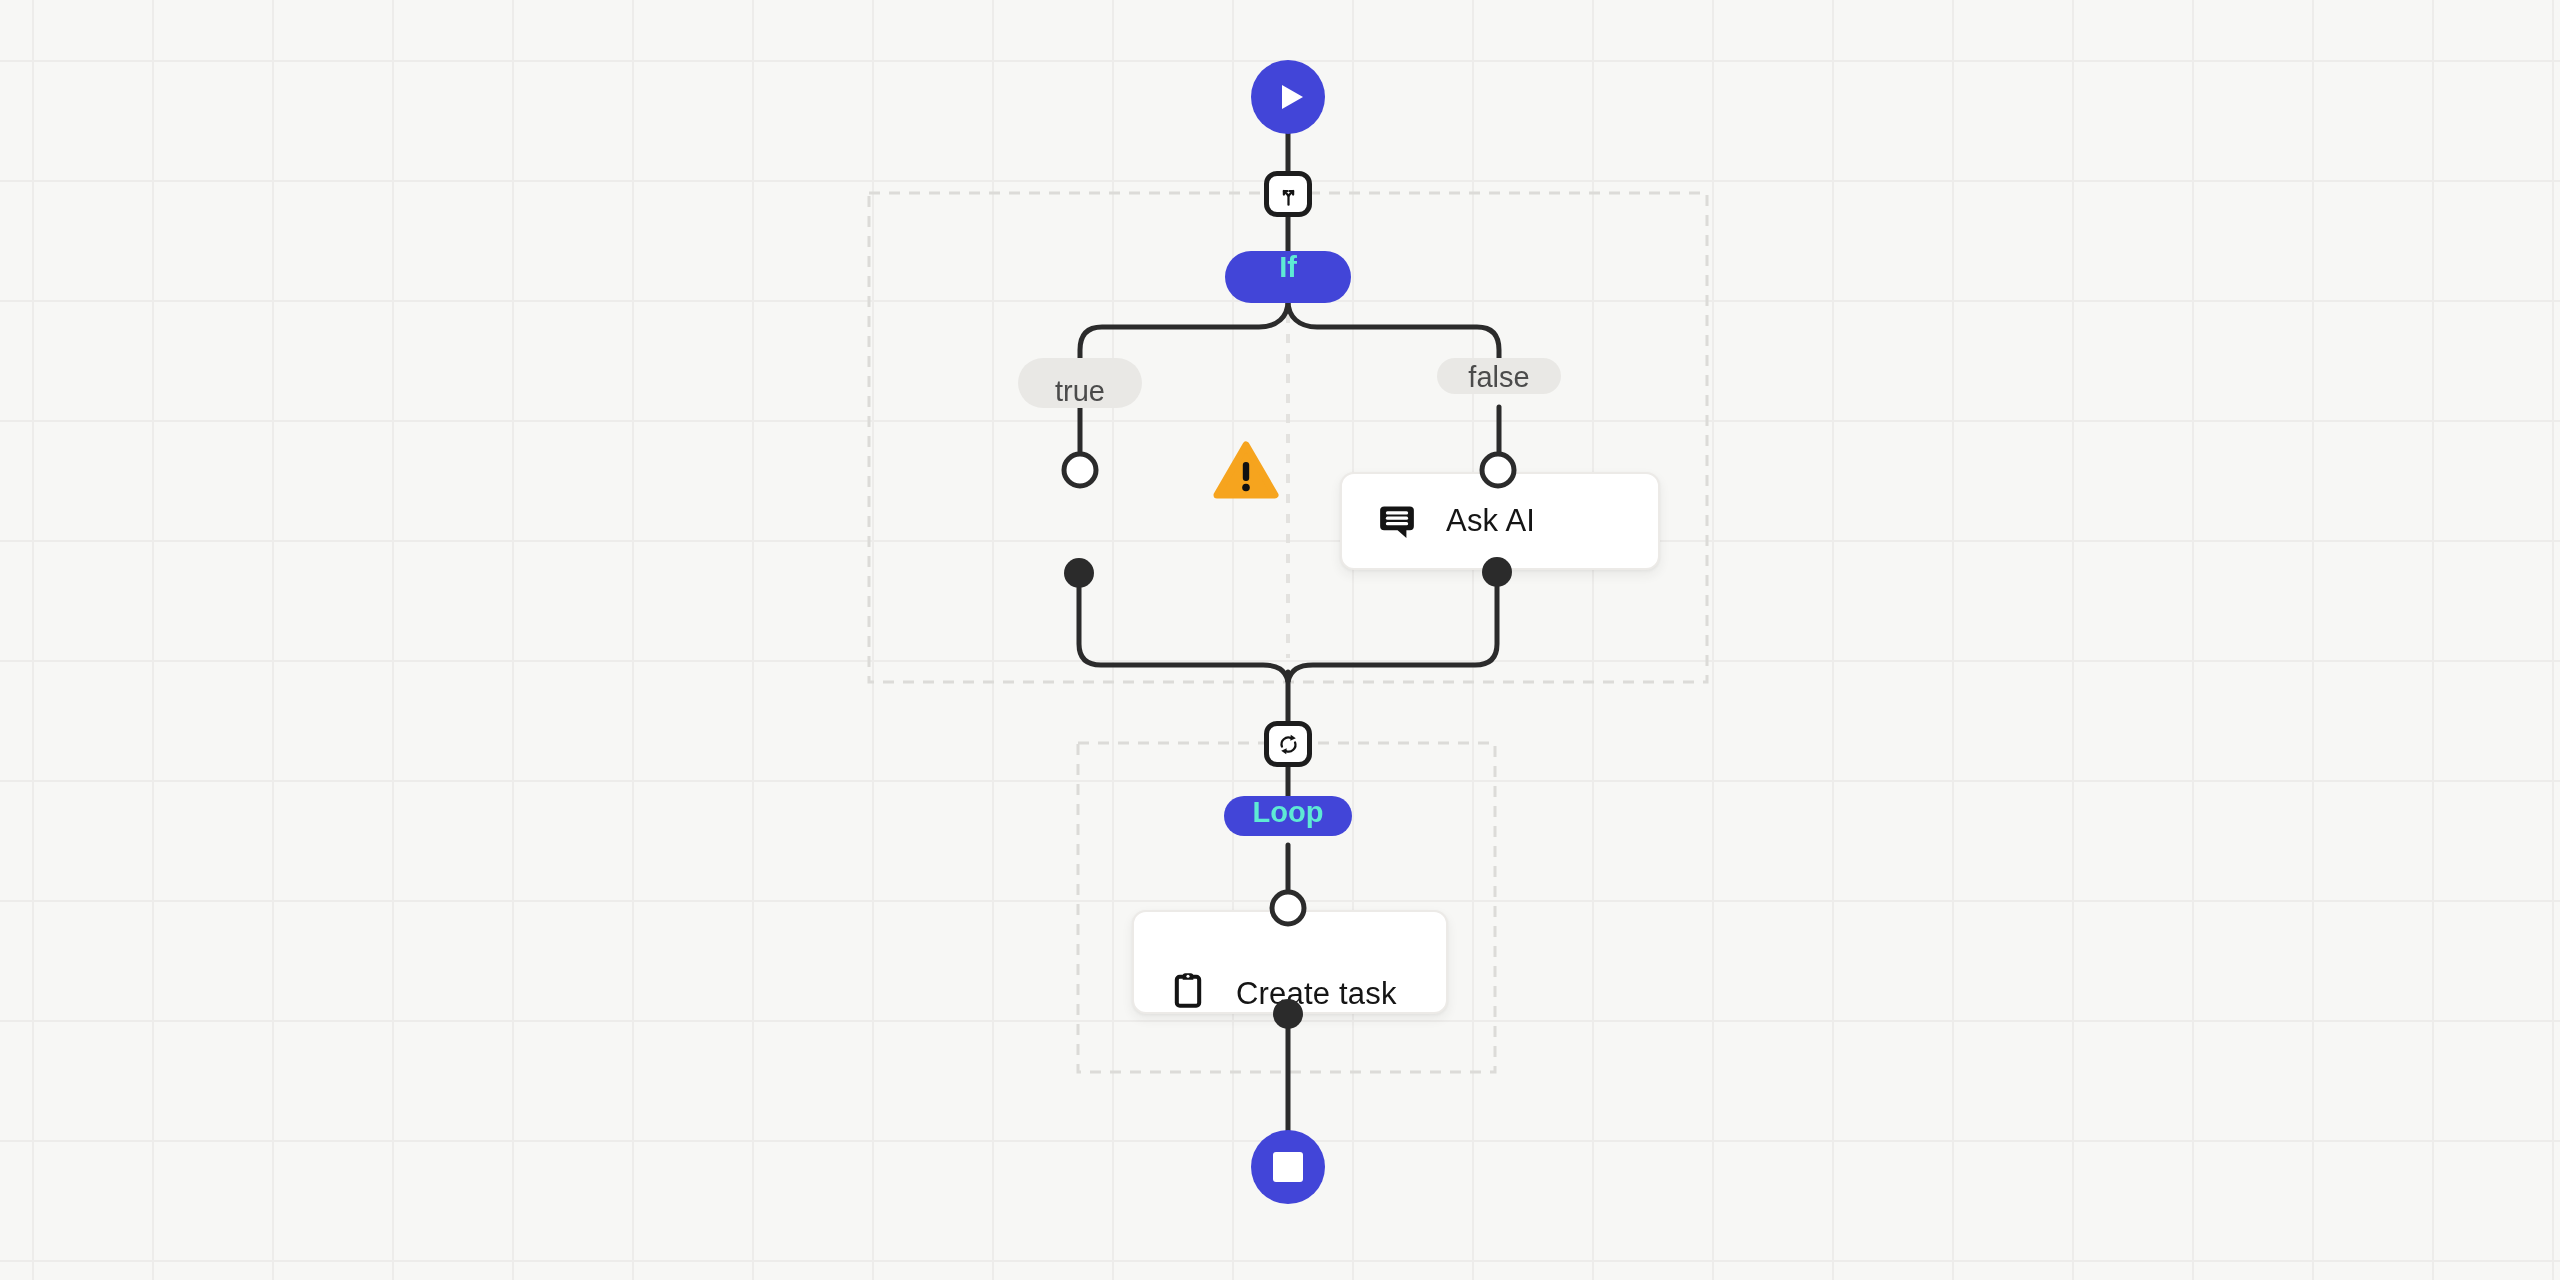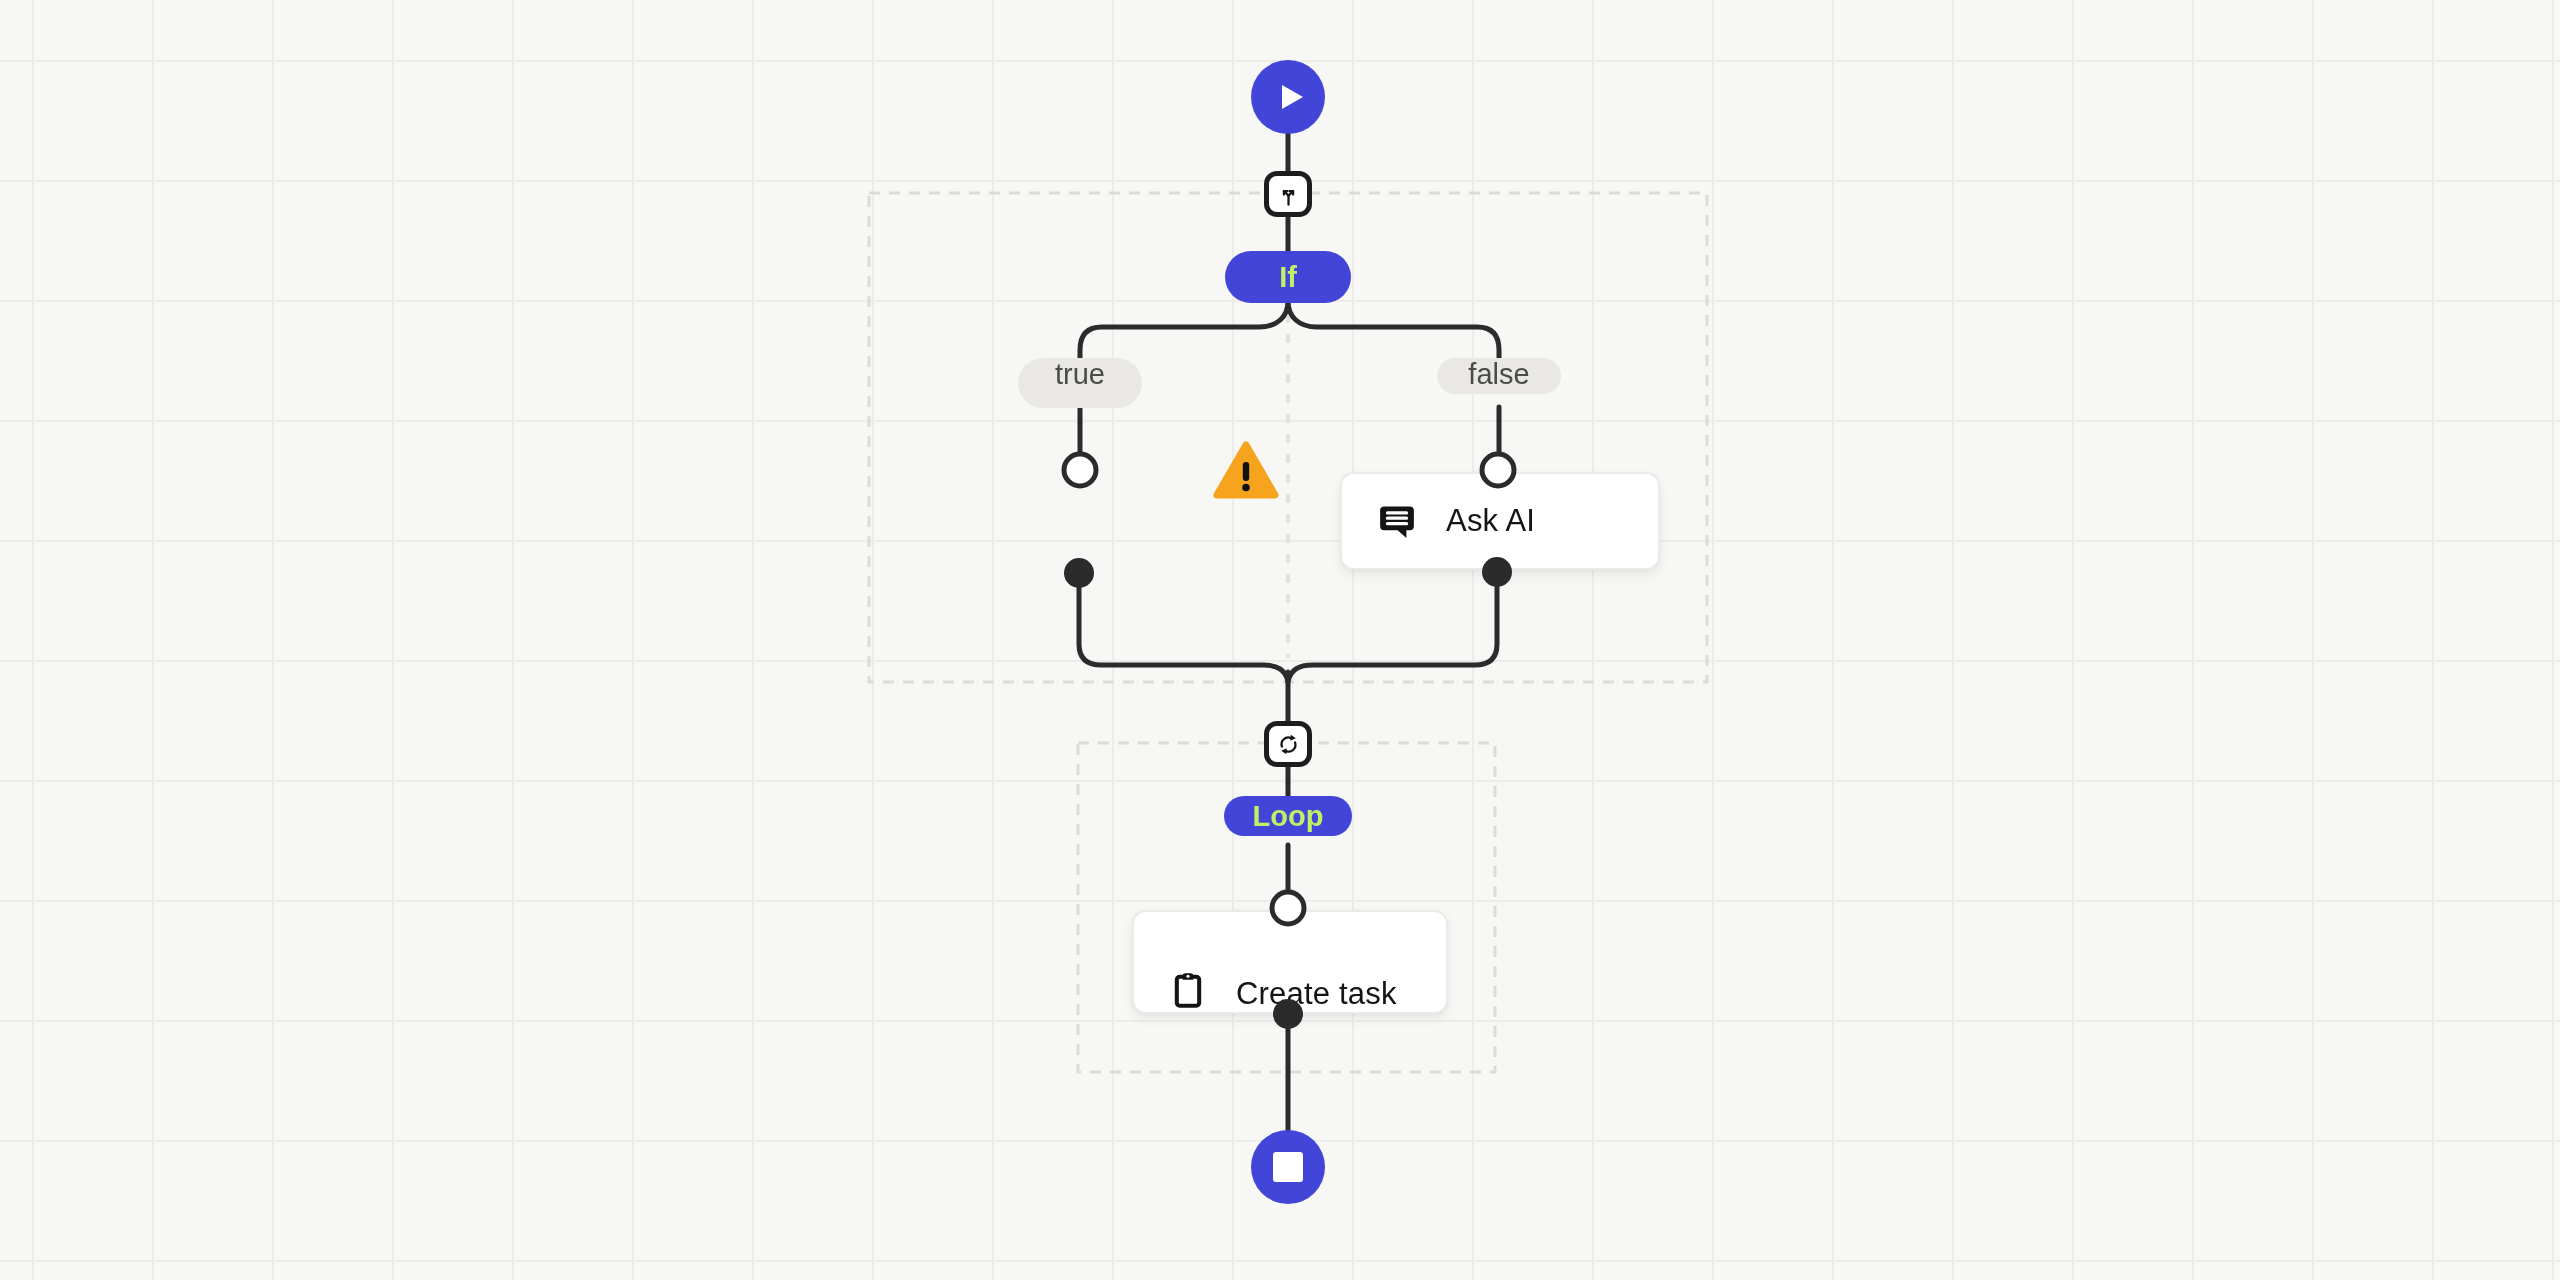--- a/index.html
+++ b/index.html
@@ -19,27 +19,27 @@
   .node{position:absolute;z-index:5;box-sizing:border-box;}
   .card{
     position:absolute;z-index:3;box-sizing:border-box;background:#ffffff;
     border:2px solid #eceae7;border-radius:14px;
     box-shadow:0 5px 12px rgba(40,40,40,.07),0 1px 3px rgba(40,40,40,.05);
     display:flex;align-items:center;gap:26px;padding-left:32px;
     cursor:pointer;
   }
   .card-label{font-size:31px;font-weight:500;color:#151515;letter-spacing:.2px;}
   .pill-blue{
-    background:#4245d8;color:#bef264;border-radius:27px;
-    display:flex;align-items:center;justify-content:center;
+    background:#4245d8;color:#5eead4;border-radius:27px;
+    display:flex;align-items:flex-start;justify-content:center;
     font-size:29px;font-weight:600;cursor:pointer;
   }
   .pill-gray{
     background:#e9e8e5;color:#4b4b4b;border-radius:25px;
-    display:flex;align-items:flex-start;justify-content:center;
+    display:flex;align-items:flex-end;justify-content:center;
     font-size:29px;font-weight:400;
   }
   .icon-node{
     background:#ffffff;border:5px solid #1d1d1d;border-radius:13px;
     display:flex;align-items:center;justify-content:center;cursor:pointer;
   }
   .round-node{
     background:#4245d8;border-radius:50%;
     display:flex;align-items:center;justify-content:center;cursor:pointer;
   }

